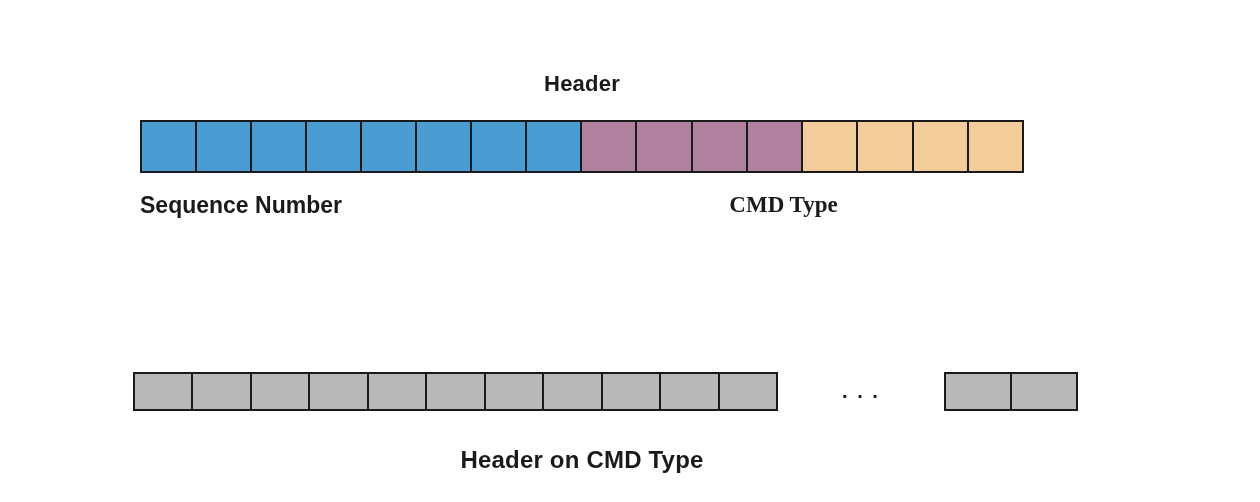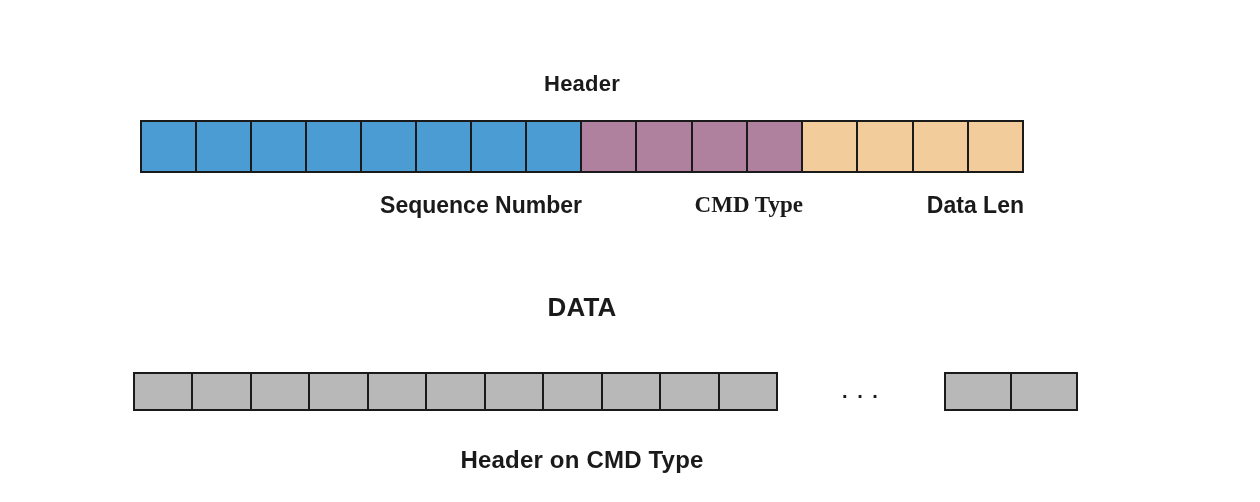--- a/index.html
+++ b/index.html
@@ -64,21 +64,21 @@
     margin-left: 0;
   }
   #header-labels {
     position: absolute;
     left: 140px;
     top: 192px;
     width: 884px;
     display: flex;
   }
   .seg-label {
-    text-align: right;
+    text-align: left;
     font-weight: bold;
     font-size: 23px;
     color: #1a1a1a;
     white-space: nowrap;
   }
   #data-row {
     left: 133px;
     top: 372px;
     width: 945px;
     height: 39px;
@@ -133,24 +133,22 @@
         <div class="cell" style="background: rgb(243, 204, 156); border-color: rgb(26, 26, 26);"></div>
         <div class="cell" style="background: rgb(243, 204, 156); border-color: rgb(26, 26, 26);"></div>
         <div class="cell" style="background: rgb(243, 204, 156); border-color: rgb(26, 26, 26);"></div>
         <div class="cell" style="background: rgb(243, 204, 156); border-color: rgb(26, 26, 26);"></div>
       </div>
     </div>
 
   <div id="header-labels">
       <div class="seg-label" style="flex: 8 1 0px;">Sequence Number</div>
       <div class="seg-label" style="flex: 4 1 0px; font-family: Liberation Serif, serif;">CMD Type</div>
-      <div class="seg-label" style="flex: 4 1 0px;">Data Len</div>
     </div>
 
-  <div id="data-title" class="title">DATA</div>
 
   <div id="data-row" class="byte-row">
     <div id="data-main-block">
         <div class="cell first-cell" style="background: rgb(184, 184, 184); border-color: rgb(26, 26, 26);"></div>
         <div class="cell" style="background: rgb(184, 184, 184); border-color: rgb(26, 26, 26);"></div>
         <div class="cell" style="background: rgb(184, 184, 184); border-color: rgb(26, 26, 26);"></div>
         <div class="cell" style="background: rgb(184, 184, 184); border-color: rgb(26, 26, 26);"></div>
         <div class="cell" style="background: rgb(184, 184, 184); border-color: rgb(26, 26, 26);"></div>
         <div class="cell" style="background: rgb(184, 184, 184); border-color: rgb(26, 26, 26);"></div>
         <div class="cell" style="background: rgb(184, 184, 184); border-color: rgb(26, 26, 26);"></div>

